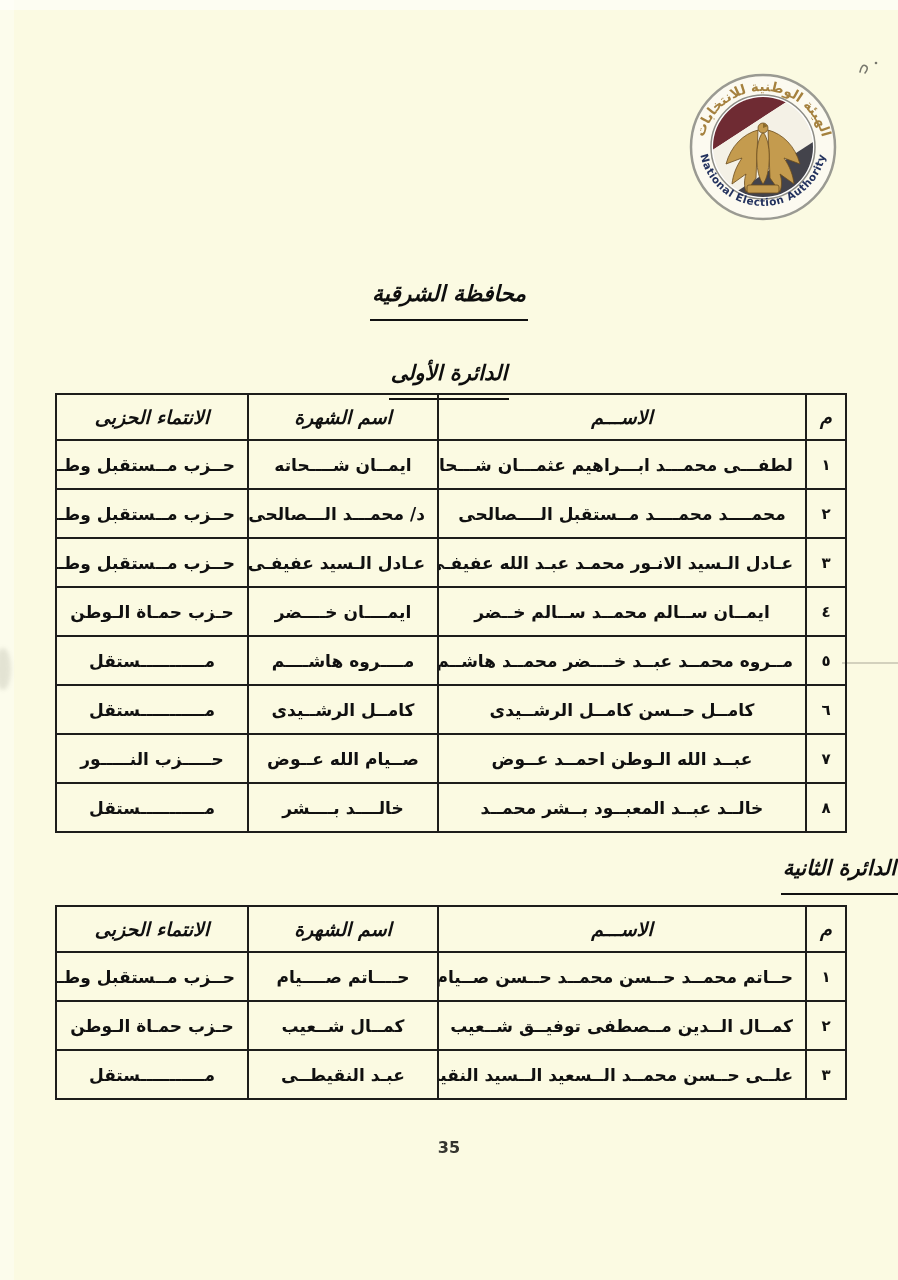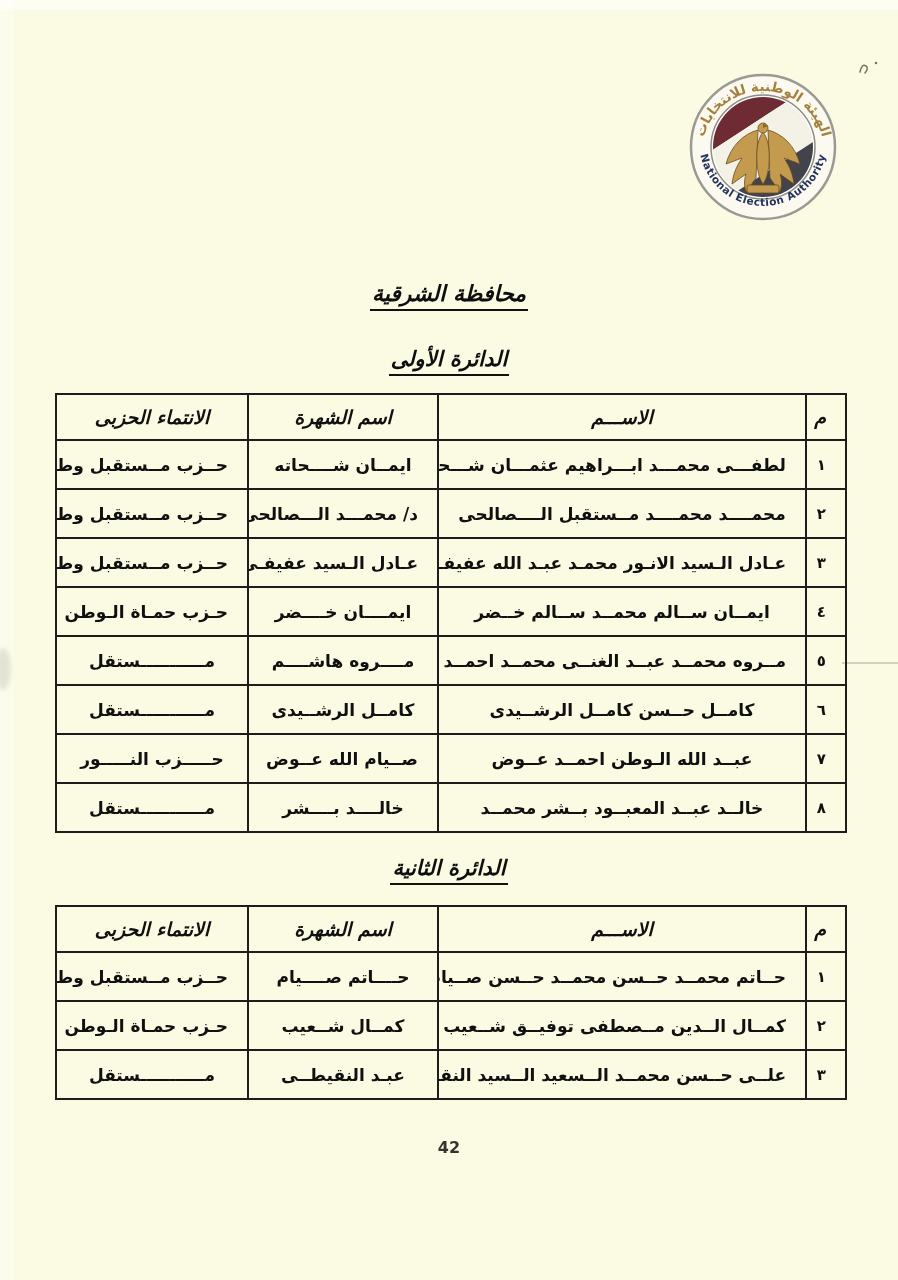--- a/index.html
+++ b/index.html
@@ -14,32 +14,32 @@
   .edge-left{position:absolute;top:0;left:0;width:14px;height:100%;background:rgba(255,255,255,.35);}
   .smudge{position:absolute;left:-5px;top:648px;width:16px;height:42px;background:#8f8f80;
           border-radius:50%;opacity:.22;filter:blur(2px);}
   .fold-line{position:absolute;right:0;top:662px;width:56px;height:2px;background:#b9b6a5;opacity:.6;}
   .pen-mark{position:absolute;left:856px;top:58px;opacity:.75;}
 
   .logo{position:absolute;left:688px;top:72px;width:150px;height:150px;}
 
   .title{position:absolute;left:0;width:898px;text-align:center;font-weight:bold;
          font-style:italic;color:#0e0e0e;}
-  .title .u{display:inline-block;border-bottom:2.5px solid #111;padding:0 2px 3px 2px;}
+  .title .u{display:inline-block;border-bottom:2.5px solid #111;padding:0 2px 13px 2px;}
   .title-gov{top:281px;font-size:22px;}
-  .title-d1{top:347px;font-size:21px;}
-  .title-d2{top:856px;font-size:21px;}
+  .title-d1{top:361px;font-size:21px;}
+  .title-d2{top:856px;font-size:21px;text-align:right;}
 
   table.cand{position:absolute;left:55px;width:790px;border-collapse:collapse;
              table-layout:fixed;direction:rtl;}
   #table1{top:393px;}
   #table2{top:905px;}
   .cand th,.cand td{
     border:2px solid #1d1d1b;text-align:center;vertical-align:middle;
-    font-weight:bold;color:#101010;padding:0 19px;overflow:hidden;white-space:nowrap;
+    font-weight:bold;color:#101010;padding:0 12px;overflow:hidden;white-space:nowrap;
   }
   .cand th{height:44px;font-size:19px;font-style:italic;}
   .cand td{height:47px;font-size:17px;}
   .cand td.c-num{font-size:15px;}
   col.col-num{width:40px;}
   col.col-name{width:368px;}
   col.col-alias{width:190px;}
   col.col-party{width:192px;}
 
   .page-number{position:absolute;top:1138px;left:0;width:898px;text-align:center;
@@ -131,21 +131,21 @@
         <td class="c-party">حــزب مــستقبل وطــن</td>
       </tr>
       <tr>
         <td class="c-num">٤</td>
         <td class="c-name">ايمــان ســالم محمــد ســالم خــضر</td>
         <td class="c-alias">ايمــــان خــــضر</td>
         <td class="c-party">حـزب حمـاة الـوطن</td>
       </tr>
       <tr>
         <td class="c-num">٥</td>
-        <td class="c-name">مــروه محمــد عبــد الغنــى محمــد احمــد</td>
+        <td class="c-name">مــروه محمــد عبــد خــــضر محمــد هاشــم</td>
         <td class="c-alias">مــــروه هاشــــم</td>
         <td class="c-party">مـــــــــــستقل</td>
       </tr>
       <tr>
         <td class="c-num">٦</td>
         <td class="c-name">كامــل حــسن كامــل الرشــيدى</td>
         <td class="c-alias">كامــل الرشــيدى</td>
         <td class="c-party">مـــــــــــستقل</td>
       </tr>
       <tr>
@@ -197,13 +197,13 @@
       </tr>
       <tr>
         <td class="c-num">٣</td>
         <td class="c-name">علــى حــسن محمــد الــسعيد الــسيد النقيطــى</td>
         <td class="c-alias">عبـد النقيطــى</td>
         <td class="c-party">مـــــــــــستقل</td>
       </tr>
     </tbody>
 </table>
 
-<div class="page-number">42</div>
+<div class="page-number">35</div>
 
 </body></html>

